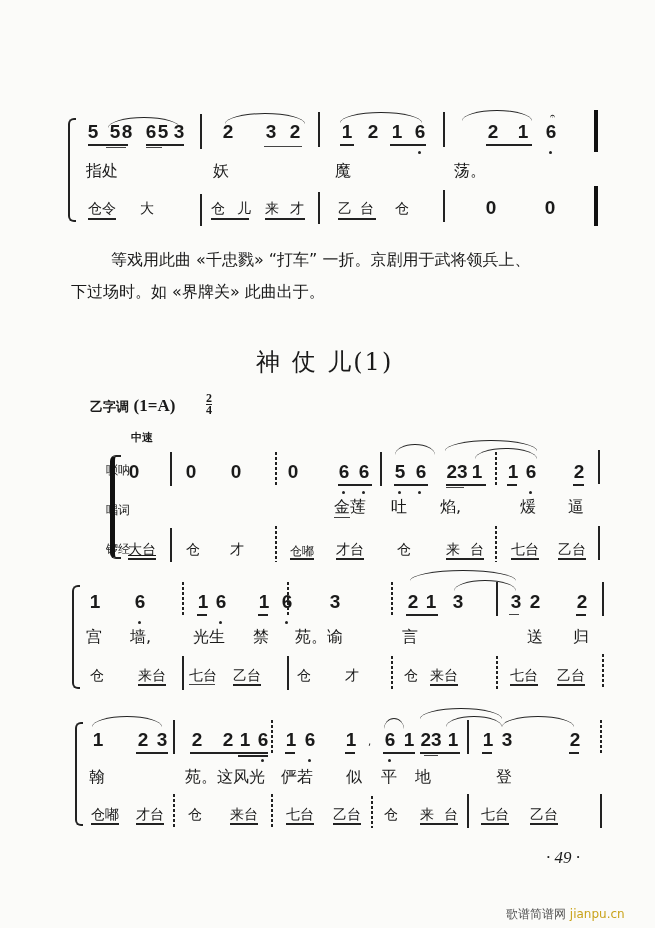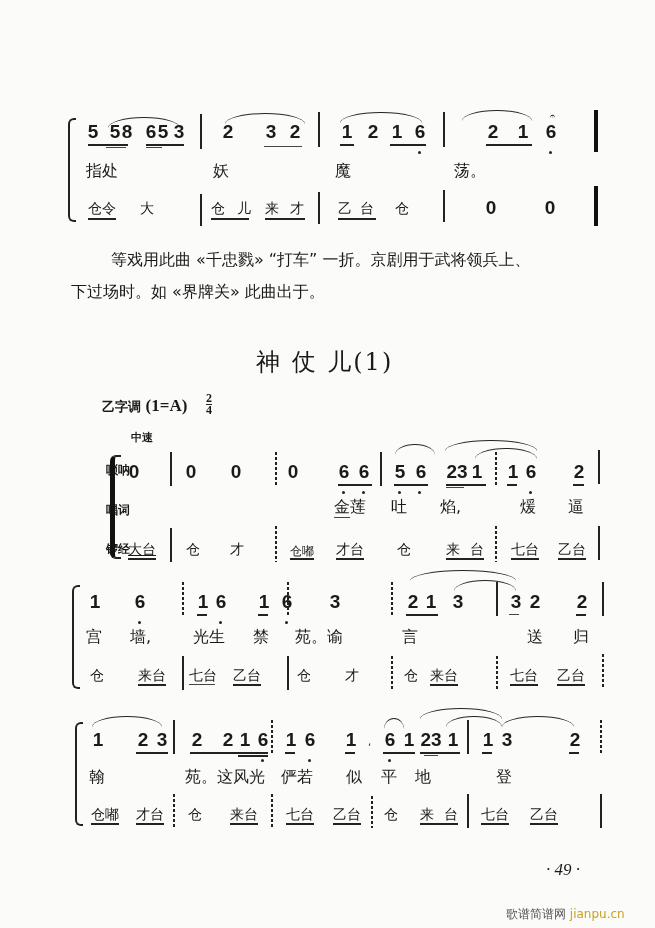--- a/index.html
+++ b/index.html
@@ -12,25 +12,25 @@
   .ul.thin{height:1px;background:#444;}
   .dot{position:absolute;width:3px;height:3px;border-radius:50%;background:#222;}
   .bar{position:absolute;width:1.5px;background:#222;}
   .bar.dash{background:repeating-linear-gradient(#222 0 3px,transparent 3px 5px);}
   .thick{position:absolute;width:4px;background:#111;}
   .slur{position:absolute;border-top:1.5px solid #222;border-radius:50% 50% 0 0/100% 100% 0 0;height:10px;}
   .brace{position:absolute;border-left:2px solid #222;border-top:2px solid #222;border-bottom:2px solid #222;width:6px;border-radius:6px 0 0 6px;}
   .brace.heavy{border-left:5px solid #111;}
   .para{position:absolute;font-size:16px;line-height:20px;white-space:nowrap;}
   .title{position:absolute;font-family:"DejaVu Serif","Liberation Serif",serif;font-size:24px;letter-spacing:2px;}
-  .key{position:absolute;font-size:13px;font-weight:bold;margin-left:12px;}
+  .key{position:absolute;font-size:13px;font-weight:bold;}
   .keybig{font-family:"Liberation Serif","DejaVu Serif",serif;font-size:17px;font-weight:bold;}
   .frac{position:absolute;font-family:"Liberation Serif",serif;font-weight:bold;font-size:12px;line-height:11px;text-align:center;}
-  .inst{position:absolute;font-size:12px;font-weight:bold;padding-left:34px;}
-  .pn{position:absolute;font-family:"Liberation Serif","DejaVu Serif",serif;font-style:italic;font-size:17px;margin-top:12px;}
+  .inst{position:absolute;font-size:12px;font-weight:normal;padding-left:34px;}
+  .pn{position:absolute;font-family:"Liberation Serif","DejaVu Serif",serif;font-style:italic;font-size:17px;}
   .wm{position:absolute;font-size:12px;color:#555;}
   .wm span{color:#c9a31b;}
 </style>
 </head>
 <body>
 
 <div>
   <div class="brace" style="left:68px;top:118px;height:100px;"></div>
 
   <div class="slur" style="left:108px;top:117px;width:72px;"></div>

